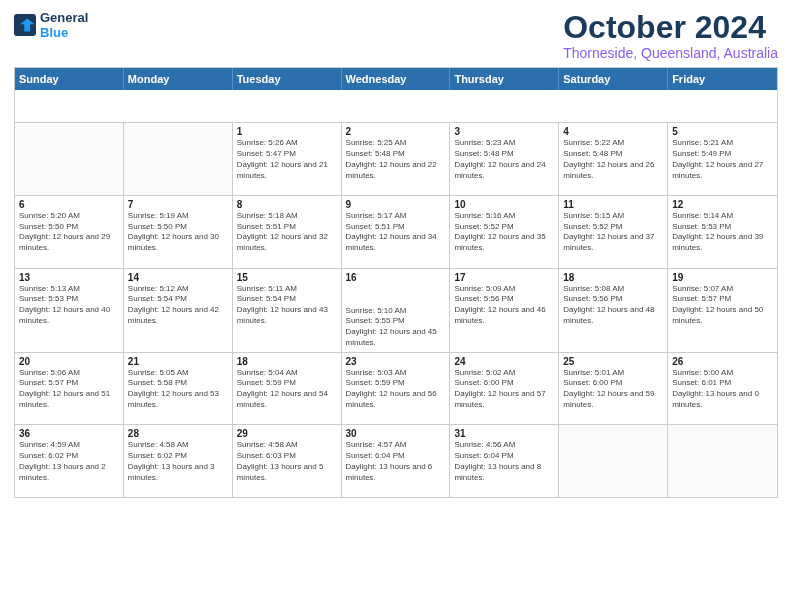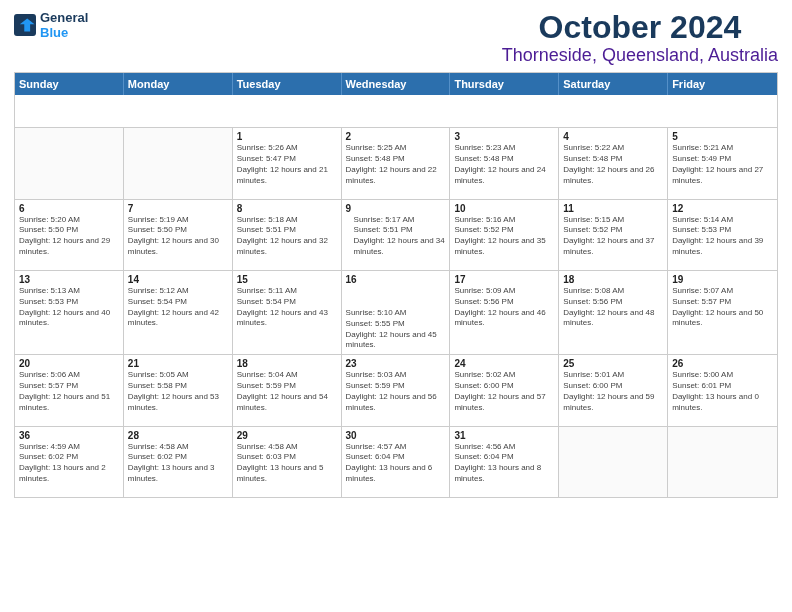--- a/index.html
+++ b/index.html
@@ -26,31 +26,31 @@
     .logo {
       display: flex;
       align-items: center;
       gap: 4px;
     }
     .logo-icon {
       width: 22px;
       height: 22px;
     }
     .title-block {
-      text-align: center;
+      text-align: left;
     }
     .month-title {
       font-size: 32px;
       font-weight: bold;
       color: #1a3a5c;
       line-height: 1.1;
     }
     .location {
-      font-size: 18px;
-      color: #4c1d95;
+      font-size: 14px;
+      color: #8b5cf6;
     }
     .calendar {
       flex: 1;
       display: flex;
       flex-direction: column;
       border: 1px solid #ccc;
       gap: 32px;
     }
     .cal-header-row {
       display: grid;
@@ -179,21 +179,21 @@
 Daylight: 12 hours and 30 minutes.</div>
           </div>
           <div class="cal-cell">
             <div class="day-num">8</div>
             <div class="cell-text" style="white-space: pre-line;">Sunrise: 5:18 AM
 Sunset: 5:51 PM
 Daylight: 12 hours and 32 minutes.</div>
           </div>
           <div class="cal-cell">
             <div class="day-num">9</div>
-            <div class="cell-text" style="white-space: pre-line; margin-left: 8px;">Sunrise: 5:17 AM
+            <div class="cell-text" style="white-space: pre-line;">Sunrise: 5:17 AM
 Sunset: 5:51 PM
 Daylight: 12 hours and 34 minutes.</div>
           </div>
           <div class="cal-cell">
             <div class="day-num">10</div>
             <div class="cell-text" style="white-space: pre-line;">Sunrise: 5:16 AM
 Sunset: 5:52 PM
 Daylight: 12 hours and 35 minutes.</div>
           </div>
           <div class="cal-cell">

